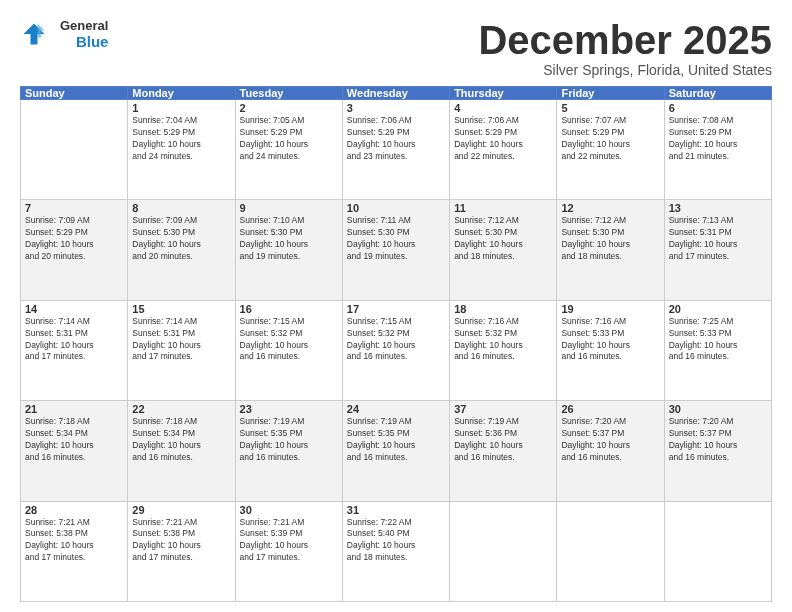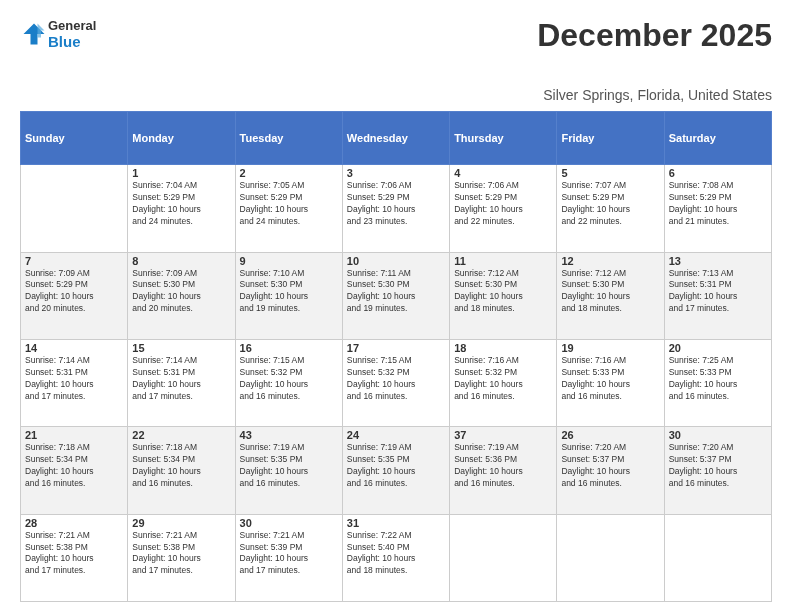--- a/index.html
+++ b/index.html
@@ -19,53 +19,53 @@
     }
     .header {
       display: flex;
       align-items: flex-start;
       justify-content: space-between;
       margin-bottom: 8px;
     }
     .logo {
       display: flex;
       align-items: center;
-      gap: 0;
+      gap: 12px;
+      text-align: right;
     }
     .logo-icon {
       width: 28px;
       height: 28px;
     }
     .title-block {
       text-align: right;
     }
     .main-title {
-      font-size: 32px;
+      font-size: 40px;
       font-weight: bold;
       color: #333;
       line-height: 1.1;
     }
     .subtitle {
       font-size: 14px;
       color: #555;
-      margin-top: 34px;
     }
     .calendar {
       flex: 1;
       border: 1px solid #ccc;
       border-collapse: collapse;
       width: 100%;
       table-layout: fixed;
     }
     .calendar th {
       background: #4472c4;
       color: #fff;
       font-size: 11px;
       font-weight: bold;
-      padding: 20px 4px;
+      padding: 0 4px;
       text-align: left;
       border: 1px solid #5580cc;
     }
     .calendar td {
       border: 1px solid #ccc;
       vertical-align: top;
       padding: 2px 4px;
       font-size: 9px;
       color: #333;
       height: 82px;
@@ -282,21 +282,21 @@
             <div class="day-info">and 16 minutes.</div>
           </td>
           <td>
             <div class="day-number">22</div>
             <div class="day-info">Sunrise: 7:18 AM</div>
             <div class="day-info">Sunset: 5:34 PM</div>
             <div class="day-info">Daylight: 10 hours</div>
             <div class="day-info">and 16 minutes.</div>
           </td>
           <td>
-            <div class="day-number">43</div>
+            <div class="day-number">23</div>
             <div class="day-info">Sunrise: 7:19 AM</div>
             <div class="day-info">Sunset: 5:35 PM</div>
             <div class="day-info">Daylight: 10 hours</div>
             <div class="day-info">and 16 minutes.</div>
           </td>
           <td>
             <div class="day-number">24</div>
             <div class="day-info">Sunrise: 7:19 AM</div>
             <div class="day-info">Sunset: 5:35 PM</div>
             <div class="day-info">Daylight: 10 hours</div>

